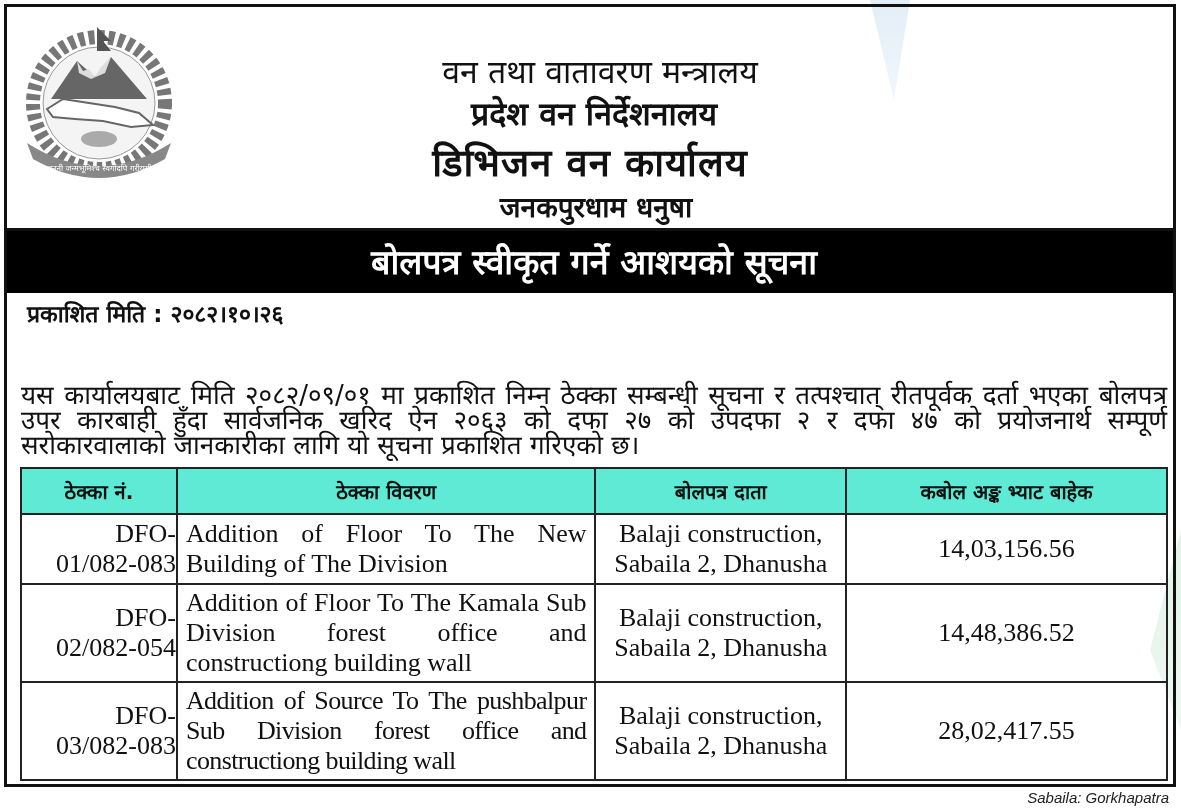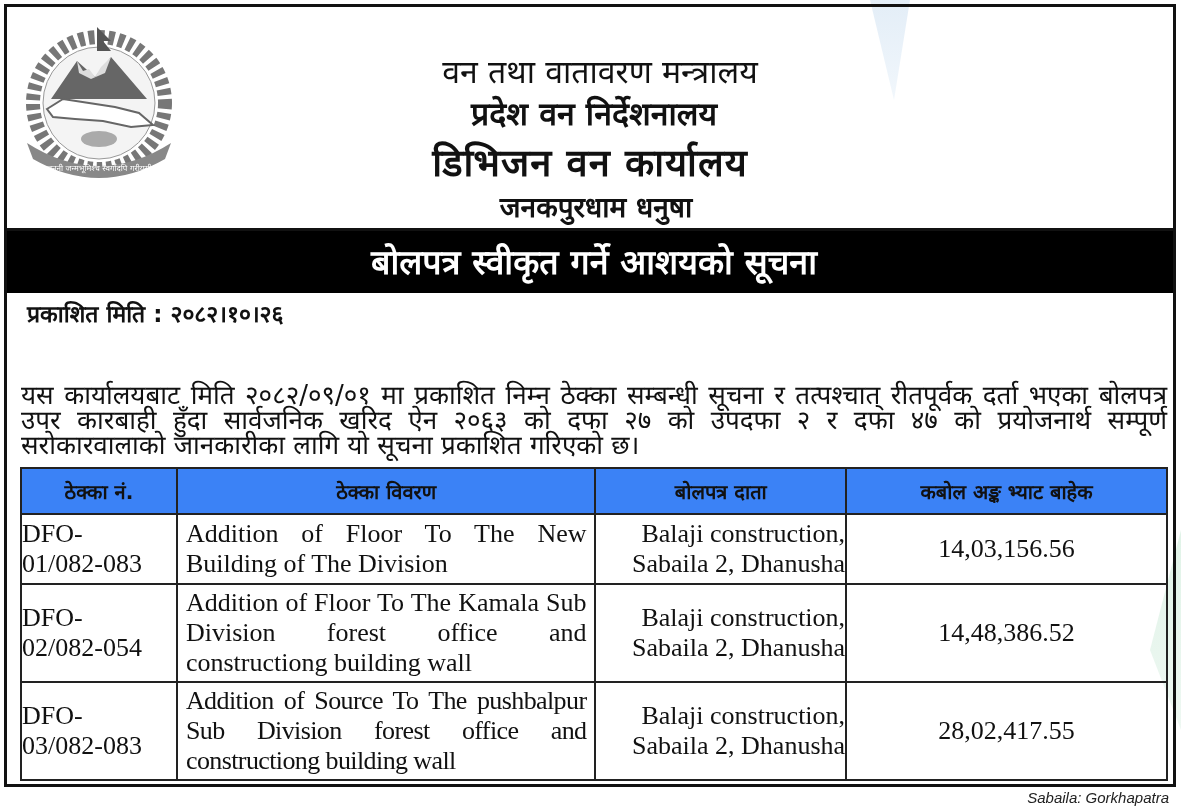--- a/index.html
+++ b/index.html
@@ -64,27 +64,27 @@
     table.tender {
       position: absolute; left: 13px; top: 460px; width: 1148px;
       border-collapse: collapse;
       font-family: "Liberation Serif", serif;
     }
     table.tender th, table.tender td {
       border: 2px solid #222;
       color: #111;
     }
     table.tender th {
-      background: #3b82f6; height: 46px; font-family: "DejaVu Sans", sans-serif;
+      background: #5eead4; height: 46px; font-family: "DejaVu Sans", sans-serif;
       font-size: 20px; font-weight: bold; text-align: center;
     }
     table.tender td { font-size: 26px; line-height: 30px; }
-    .c-no { width: 162px; text-align: left; }
+    .c-no { width: 162px; text-align: right; }
     .c-desc { width: 440px; text-align: justify; padding: 2px 8px 2px 8px; }
-    .c-bidder { width: 260px; text-align: right; }
+    .c-bidder { width: 260px; text-align: center; }
     .c-amount { width: 336px; text-align: center; }
     .r1 td { height: 70px; }
     .r2 td { height: 98px; }
     .r3 td { height: 98px; }
     .r3 .c-desc { letter-spacing: -0.6px; }
 
     .source {
       position: absolute; right: 12px; top: 789px;
       font-family: "Liberation Sans", sans-serif; font-style: italic;
       font-size: 15px; color: #222;

